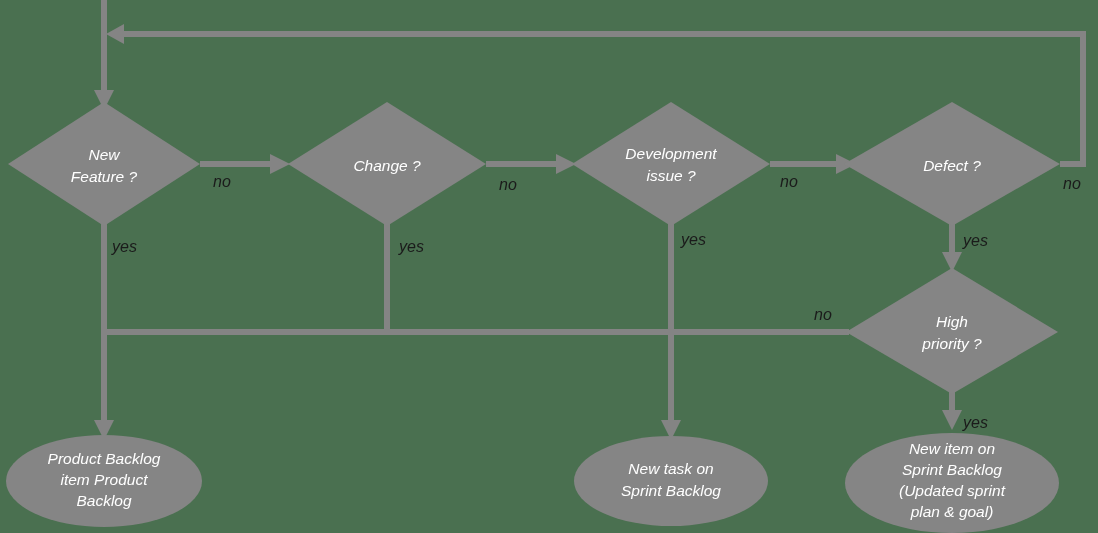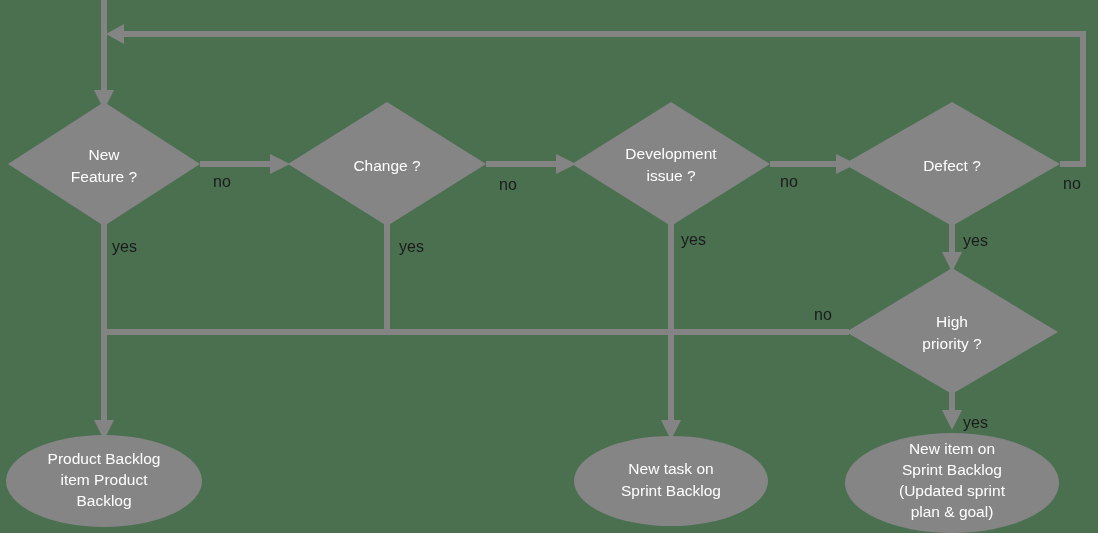--- a/index.html
+++ b/index.html
@@ -11,20 +11,21 @@
     width: 1098px;
     height: 533px;
     overflow: hidden;
     font-family: "Liberation Sans", sans-serif;
   }
   #canvas {
     position: relative;
     width: 1098px;
     height: 533px;
     background: #4a7050;
+    font-style: italic;
   }
   svg.diagram {
     position: absolute;
     top: 0;
     left: 0;
     width: 1098px;
     height: 533px;
   }
   .shape-fill { fill: #858585; }
   .conn { stroke: #848484; stroke-width: 6; fill: none; }

